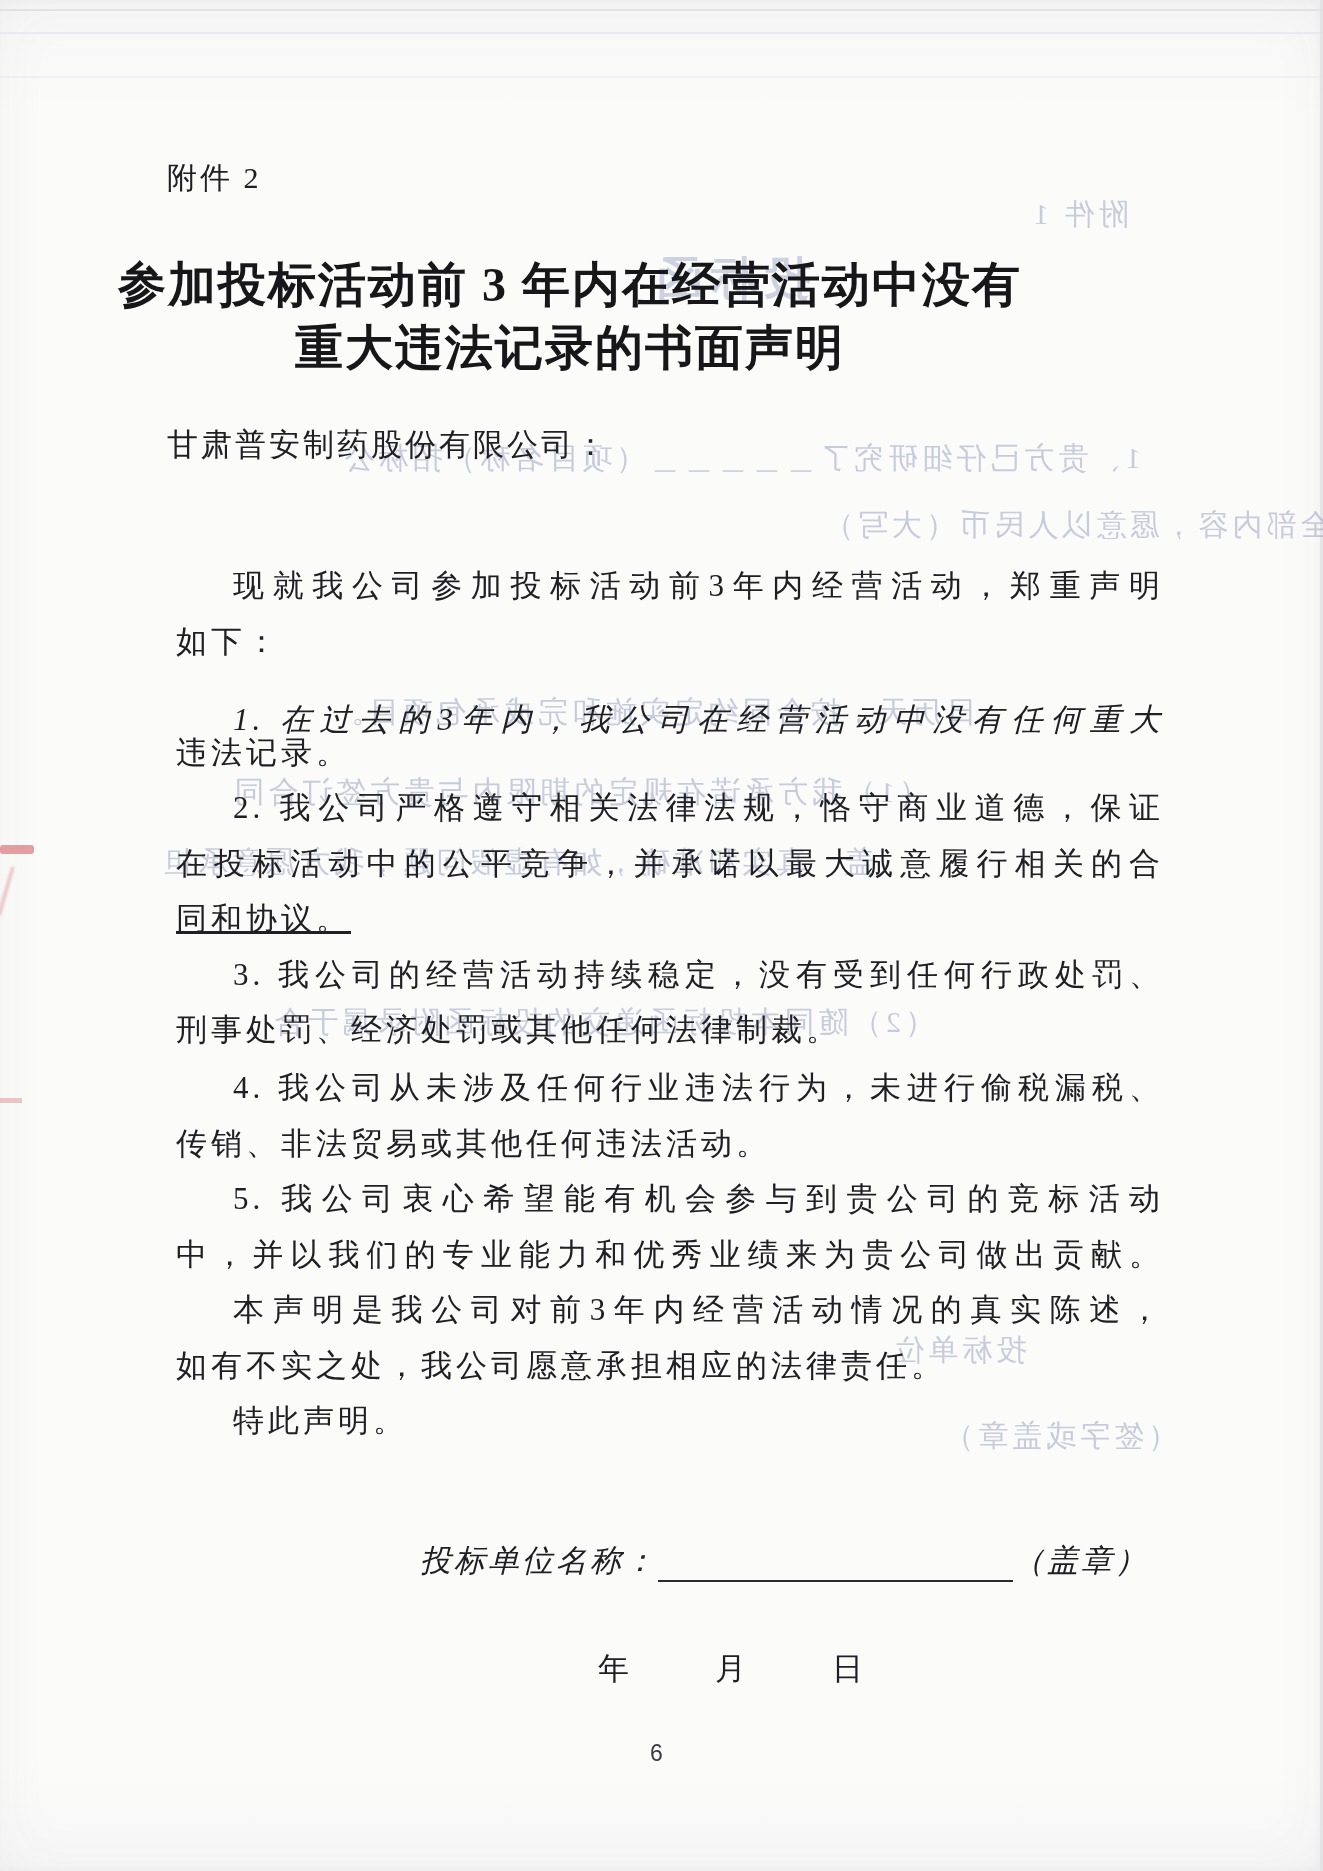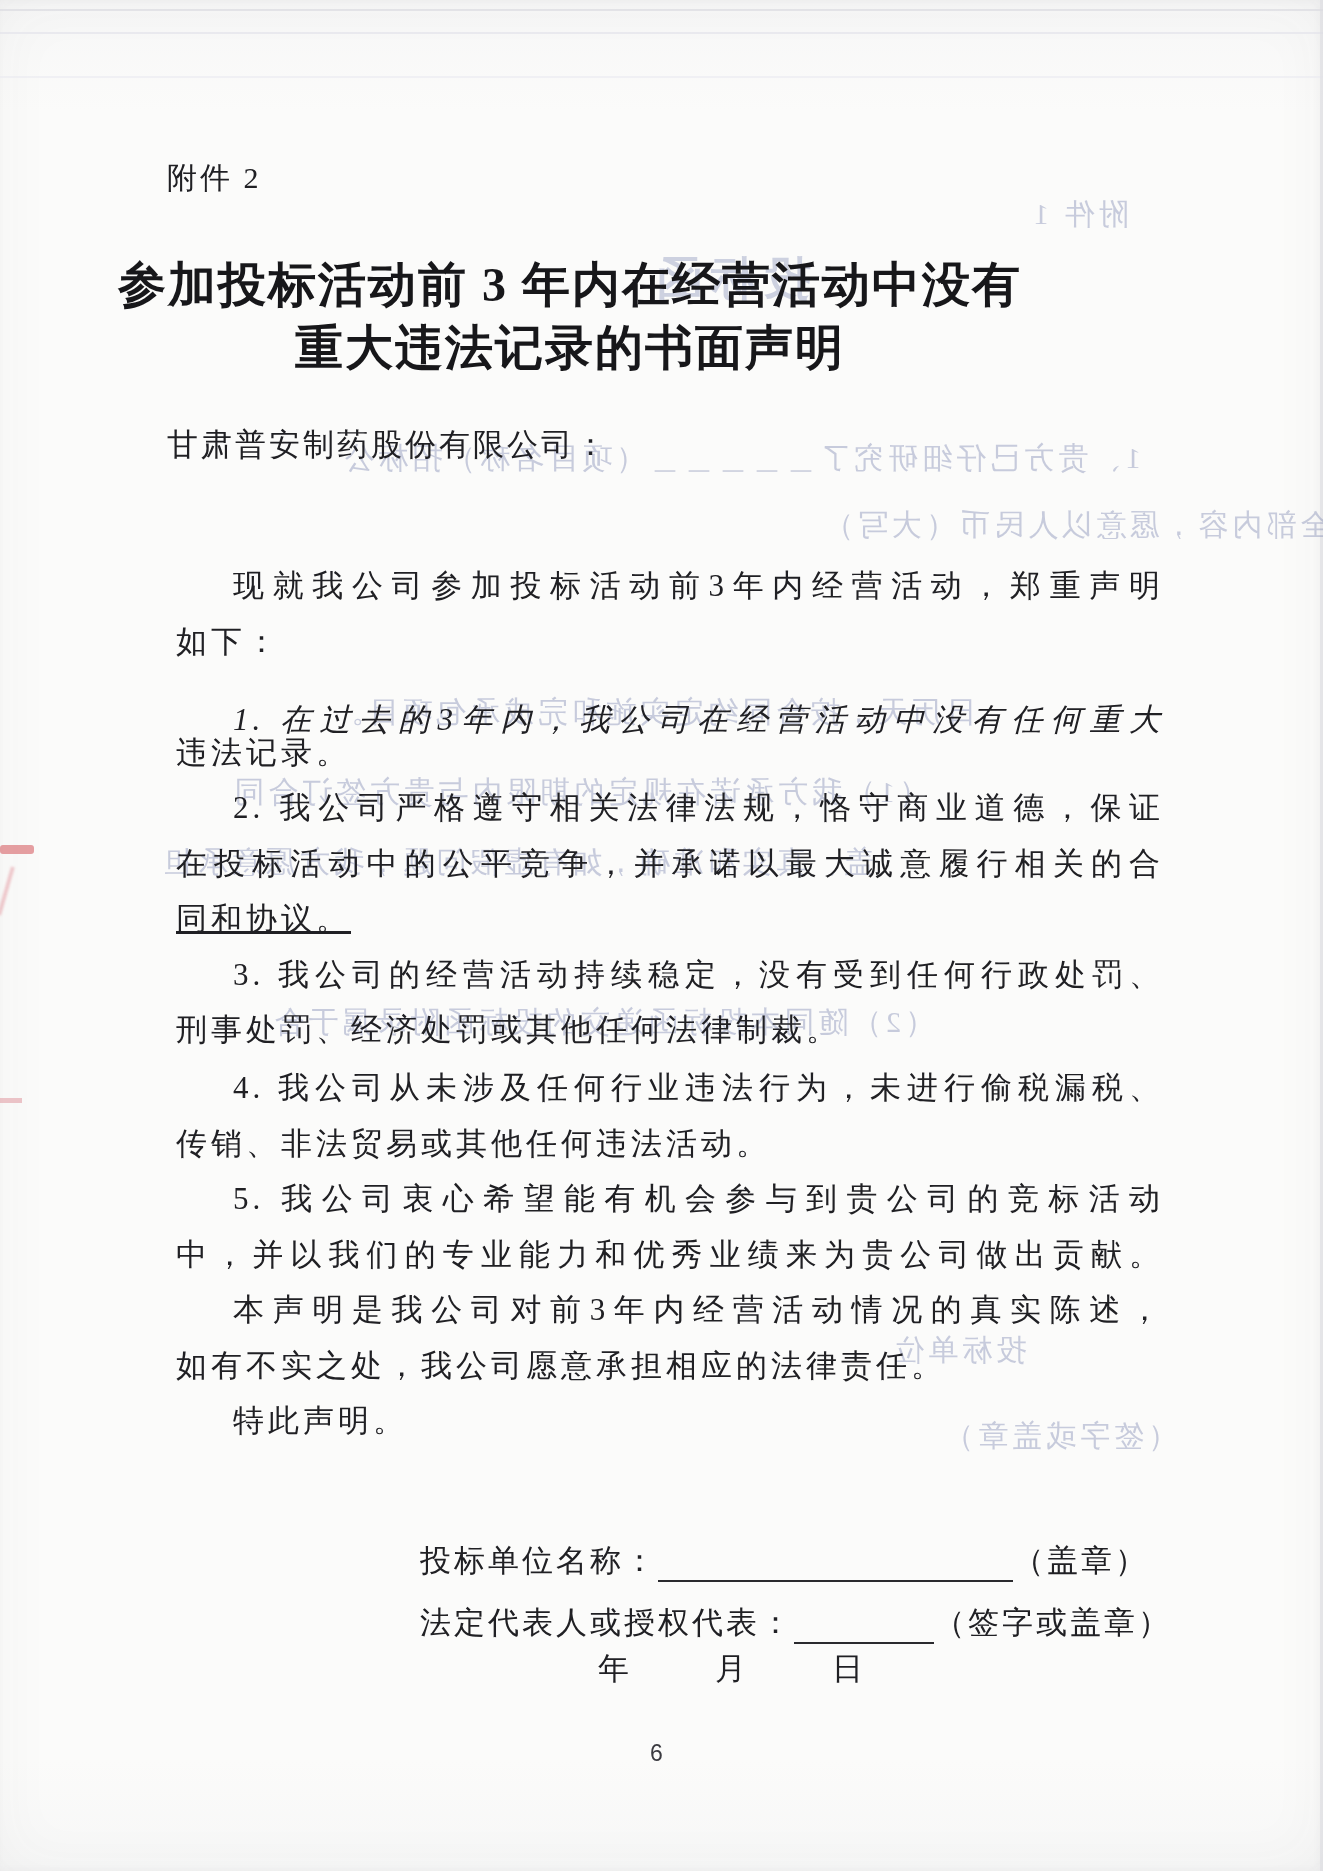--- a/index.html
+++ b/index.html
@@ -23,21 +23,21 @@
   .addr{position:absolute;left:167px;top:424px;font-size:31px;letter-spacing:3px;}
   .bline{
     position:absolute;left:168px;width:988px;
     font-size:31px;letter-spacing:4px;line-height:44px;
     text-align:justify;text-align-last:left;
     white-space:normal;
     margin-left:8px;
   }
   .bline.indent{text-indent:57px;}
   .bline.full{text-align-last:justify;}
-  .sigrow{position:absolute;left:420px;font-size:31px;letter-spacing:3px;white-space:nowrap;}
+  .sigrow{position:absolute;left:420px;font-size:31px;letter-spacing:3px;white-space:nowrap;font-style:italic;}
   .sig-underline{display:inline-block;border-bottom:2px solid #2a2a2e;height:34px;vertical-align:bottom;}
   .u1{width:355px;}
   .u2{width:140px;}
   .daterow{position:absolute;left:598px;top:1648px;font-size:31px;white-space:nowrap;}
   .daterow span{display:inline-block;margin-right:86px;}
   .daterow span:last-child{margin-right:0;}
   .pagenum{position:absolute;left:650px;top:1740px;font-size:23px;color:#3a3a40;font-family:"Liberation Sans","DejaVu Sans",sans-serif;}
   .bleed{
     position:absolute;
     transform:scaleX(-1);
@@ -94,22 +94,19 @@
   <div class="bline" style="top:1122px;">传销、非法贸易或其他任何违法活动。</div>
   <div class="bline indent full" style="top:1177px;">5. 我公司衷心希望能有机会参与到贵公司的竞标活动</div>
   <div class="bline full" style="top:1233px;">中，并以我们的专业能力和优秀业绩来为贵公司做出贡献。</div>
   <div class="bline indent full" style="top:1288px;">本声明是我公司对前3年内经营活动情况的真实陈述，</div>
   <div class="bline" style="top:1344px;">如有不实之处，我公司愿意承担相应的法律责任。</div>
   <div class="bline indent" style="top:1399px;">特此声明。</div>
 
   <div class="sigrow" style="top:1540px;">
     <span>投标单位名称：</span><span class="sig-underline u1"></span><span>（盖章）</span>
   </div>
-  <div class="sigrow" style="top:1602px;">
-    <span>法定代表人或授权代表：</span><span class="sig-underline u2"></span><span>（签字或盖章）</span>
-  </div>
   <div class="daterow">
     <span>年</span><span>月</span><span>日</span>
   </div>
 
   <div class="pagenum">6</div>
 
 </div>
 
 </body></html>

